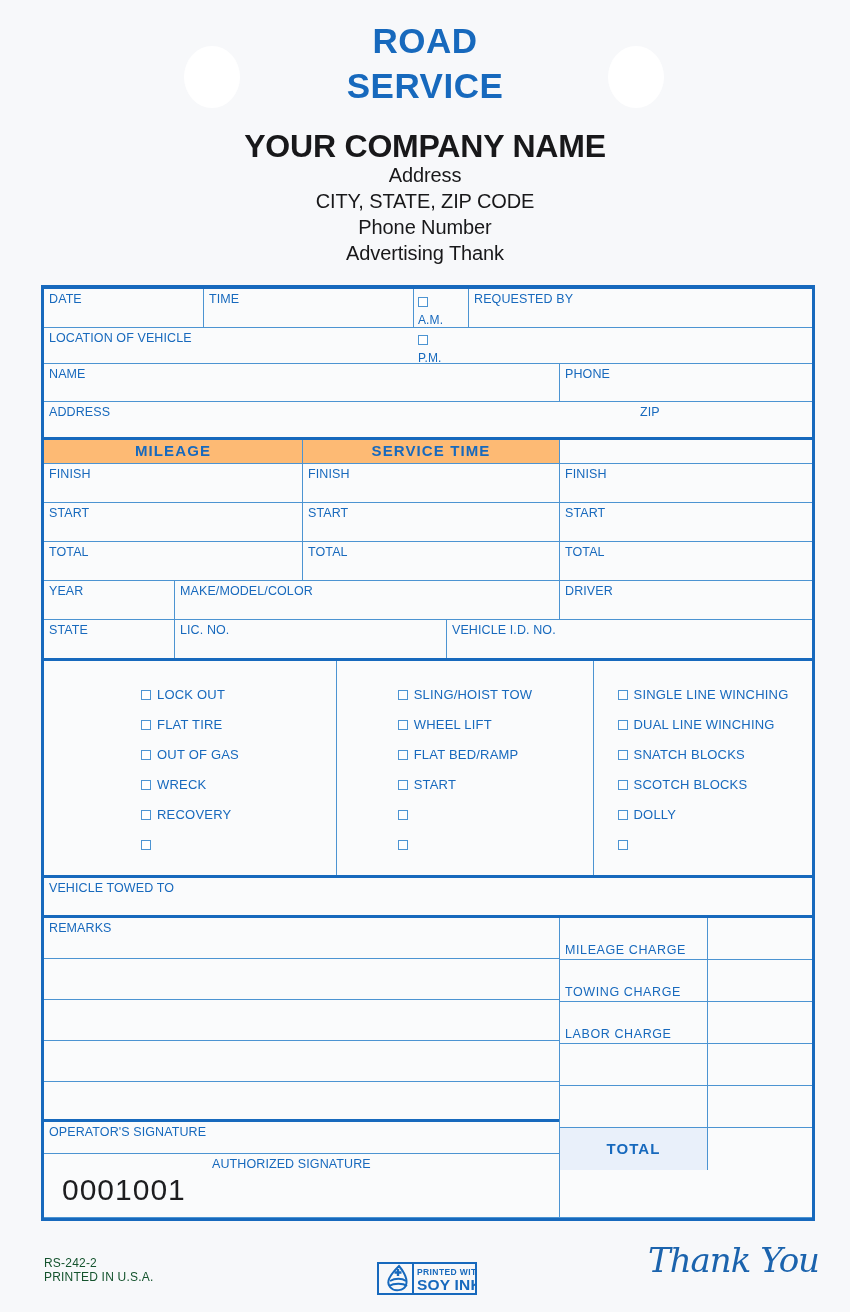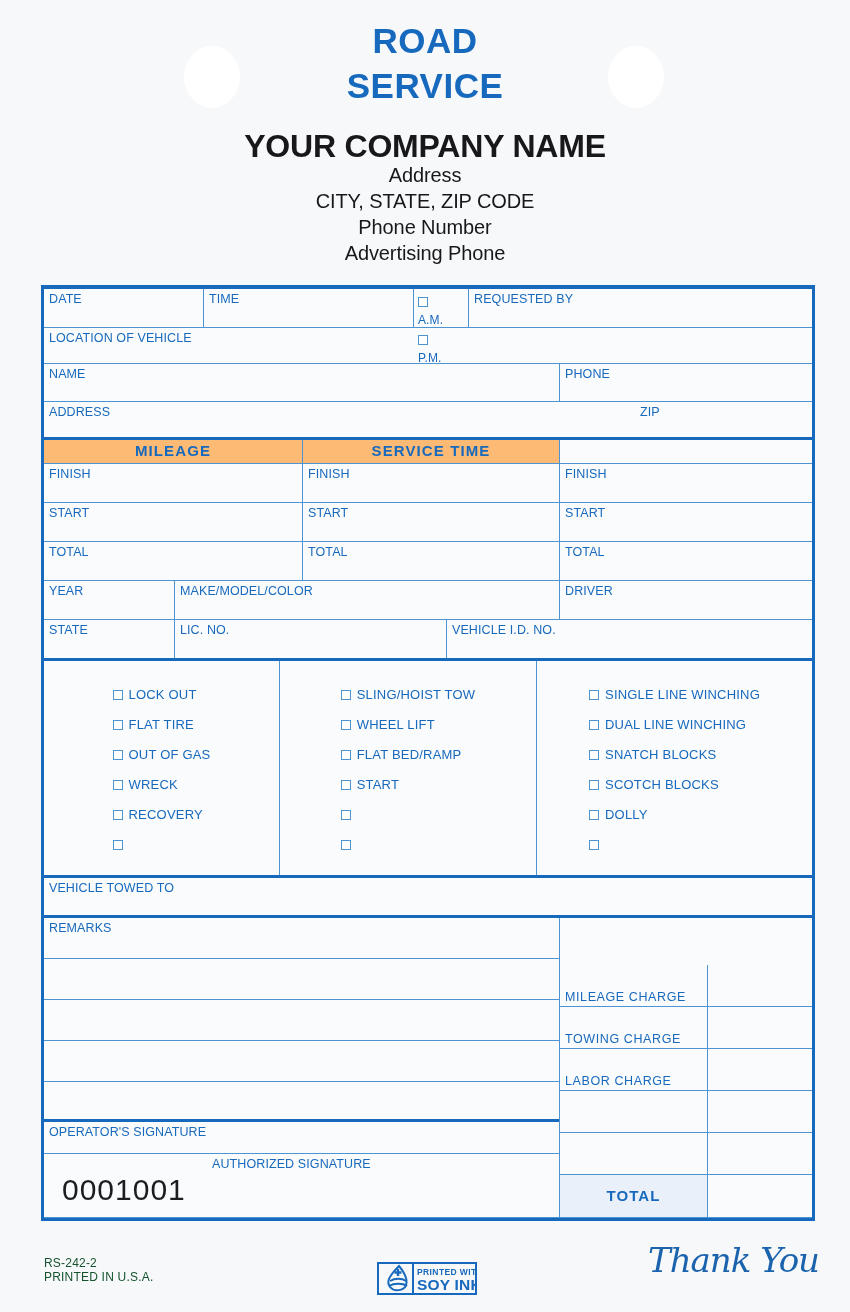--- a/index.html
+++ b/index.html
@@ -118,21 +118,21 @@
   <div class="punch left"></div>
   <div class="punch right"></div>
 
   <div class="header">
     <div class="title-line">ROAD</div>
     <div class="title-line">SERVICE</div>
     <div class="company">YOUR COMPANY NAME</div>
     <div class="sub">Address</div>
     <div class="sub">CITY, STATE, ZIP CODE</div>
     <div class="sub">Phone Number</div>
-    <div class="sub">Advertising Phone</div>
+    <div class="sub">Advertising Thank</div>
   </div>
 
   <div class="form">
 
     <div class="row">
       <div class="cell" style="width:160px;height:38px;">
         <span class="lbl">DATE</span>
       </div>
       <div class="cell" style="width:210px;height:38px;">
         <span class="lbl">TIME</span>
@@ -236,21 +236,21 @@
       <div class="cell" style="width:272px;height:38px;">
         <span class="lbl">LIC. NO.</span>
       </div>
       <div class="cell nb" style="flex:1;height:38px;">
         <span class="lbl">VEHICLE I.D. NO.</span>
       </div>
     </div>
 
 
     <div class="row thick">
-      <div class="cell chk-col" style="width:236px;text-align:center;">
+      <div class="cell chk-col" style="width:293px;text-align:center;">
         <div class="chk-inner" id="col-problem"><div class="chk-item"><span class="cb"></span><span class="cl">LOCK OUT</span></div><div class="chk-item"><span class="cb"></span><span class="cl">FLAT TIRE</span></div><div class="chk-item"><span class="cb"></span><span class="cl">OUT OF GAS</span></div><div class="chk-item"><span class="cb"></span><span class="cl">WRECK</span></div><div class="chk-item"><span class="cb"></span><span class="cl">RECOVERY</span></div><div class="chk-item"><span class="cb"></span><span class="cl"></span></div></div>
       </div>
       <div class="cell chk-col" style="width:257px;text-align:center;">
         <div class="chk-inner" id="col-service"><div class="chk-item"><span class="cb"></span><span class="cl">SLING/HOIST TOW</span></div><div class="chk-item"><span class="cb"></span><span class="cl">WHEEL LIFT</span></div><div class="chk-item"><span class="cb"></span><span class="cl">FLAT BED/RAMP</span></div><div class="chk-item"><span class="cb"></span><span class="cl">START</span></div><div class="chk-item"><span class="cb"></span><span class="cl"></span></div><div class="chk-item"><span class="cb"></span><span class="cl"></span></div></div>
       </div>
       <div class="cell chk-col nb" style="flex:1;text-align:center;">
         <div class="chk-inner" id="col-equip"><div class="chk-item"><span class="cb"></span><span class="cl">SINGLE LINE WINCHING</span></div><div class="chk-item"><span class="cb"></span><span class="cl">DUAL LINE WINCHING</span></div><div class="chk-item"><span class="cb"></span><span class="cl">SNATCH BLOCKS</span></div><div class="chk-item"><span class="cb"></span><span class="cl">SCOTCH BLOCKS</span></div><div class="chk-item"><span class="cb"></span><span class="cl">DOLLY</span></div><div class="chk-item"><span class="cb"></span><span class="cl"></span></div></div>
       </div>
     </div>
 
@@ -274,21 +274,21 @@
           <span class="lbl">OPERATOR'S  SIGNATURE</span>
         </div>
         <div class="cell nb" style="height:63px;position:relative;">
           <span class="lbl" style="position:absolute;left:168px;top:3px;">AUTHORIZED  SIGNATURE</span>
           <span class="formnum" style="position:absolute;left:18px;top:21px;">0001001</span>
         </div>
       </div>
 
       <div style="flex:1;box-sizing:border-box;">
         <div id="charge-rows">
-            <div style="display: flex; margin-top: 47px;">
+            <div style="display: flex;">
               <div style="width: 148px; box-sizing: border-box; border-right: 1px solid rgb(76, 148, 210); border-bottom: 1px solid rgb(76, 148, 210); height: 42px; position: relative;">
                 <span class="charge-lbl">MILEAGE  CHARGE</span>
               </div>
               <div style="flex: 1 1 0%; box-sizing: border-box; border-bottom: 1px solid rgb(76, 148, 210); height: 42px;"></div>
             </div>
             <div style="display: flex;">
               <div style="width: 148px; box-sizing: border-box; border-right: 1px solid rgb(76, 148, 210); border-bottom: 1px solid rgb(76, 148, 210); height: 42px; position: relative;">
                 <span class="charge-lbl">TOWING  CHARGE</span>
               </div>
               <div style="flex: 1 1 0%; box-sizing: border-box; border-bottom: 1px solid rgb(76, 148, 210); height: 42px;"></div>

